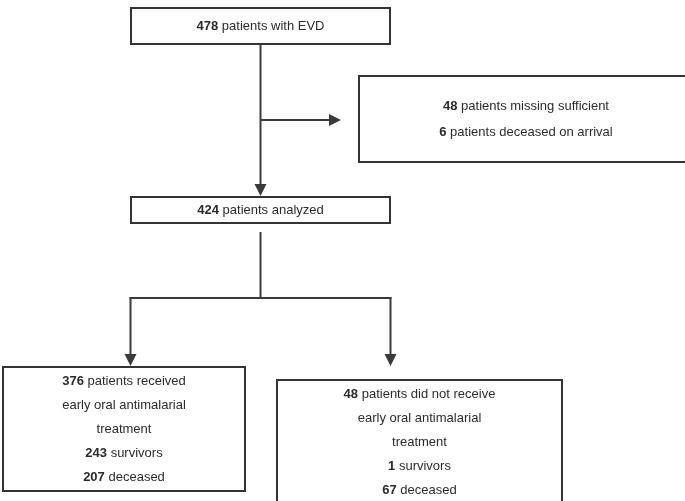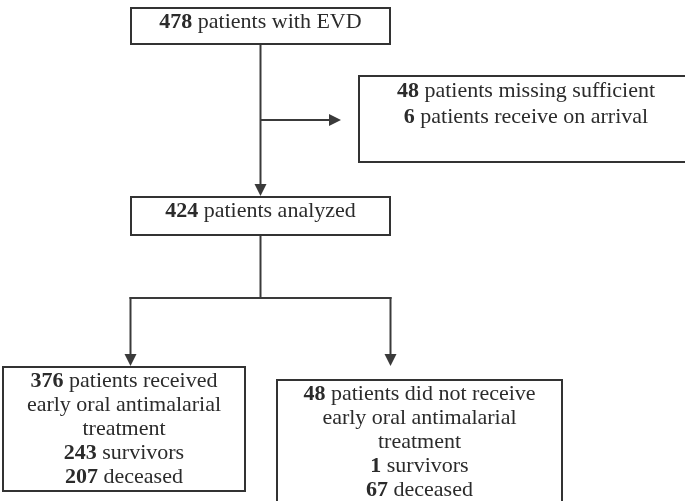--- a/index.html
+++ b/index.html
@@ -23,32 +23,31 @@
     width: 685px;
     height: 501px;
   }
   .box {
     position: absolute;
     box-sizing: border-box;
     background: #ffffff;
     border: 2px solid #333333;
     display: flex;
     flex-direction: column;
-    justify-content: flex-start;
+    justify-content: center;
     text-align: center;
-    font-size: 22px;
+    font-size: 13px;
     line-height: 24px;
-    font-family: Liberation Serif, serif;
   }
   .box .num {
     font-weight: 700;
   }
   #box-top      { left: 130px; top: 7px;   width: 261px; height: 38px; }
   #box-excluded { left: 358px; top: 75px;  width: 336px; height: 88px; line-height: 26px; }
-  #box-analyzed { left: 130px; top: 196px; width: 261px; height: 40px; }
+  #box-analyzed { left: 130px; top: 196px; width: 261px; height: 28px; }
   #box-treated  { left: 2px;   top: 366px; width: 244px; height: 126px; }
   #box-untreated{ left: 276px; top: 379px; width: 287px; height: 126px; }
 </style>
 </head>
 <body>
 
 <div id="stage">
 
   <svg id="connectors" width="685" height="501" viewBox="0 0 685 501" xmlns="http://www.w3.org/2000/svg">
 
@@ -67,21 +66,21 @@
     <line x1="390.5" y1="297" x2="390.5" y2="355" stroke="#3a3a3a" stroke-width="2"></line>
     <polygon points="384.5,354 396.5,354 390.5,366" fill="#3a3a3a"></polygon>
   </svg>
 
   <div id="box-top" class="box">
     <div><span class="num">478</span><span> patients with EVD</span></div>
   </div>
 
   <div id="box-excluded" class="box">
     <div><span class="num">48</span><span> patients missing sufficient</span></div>
-    <div><span class="num">6</span><span> patients receive on arrival</span></div>
+    <div><span class="num">6</span><span> patients deceased on arrival</span></div>
   </div>
 
   <div id="box-analyzed" class="box">
     <div><span class="num">424</span><span> patients analyzed</span></div>
   </div>
 
   <div id="box-treated" class="box">
     <div><span class="num">376</span><span> patients received</span></div>
     <div><span class="num"></span><span>early oral antimalarial</span></div>
     <div><span class="num"></span><span>treatment</span></div>

